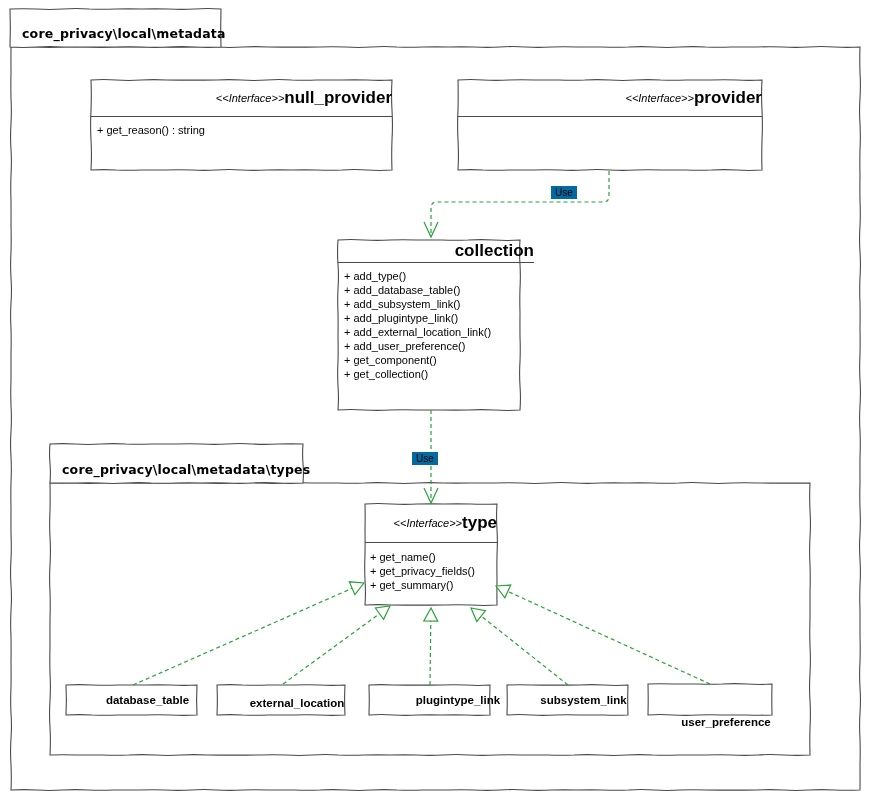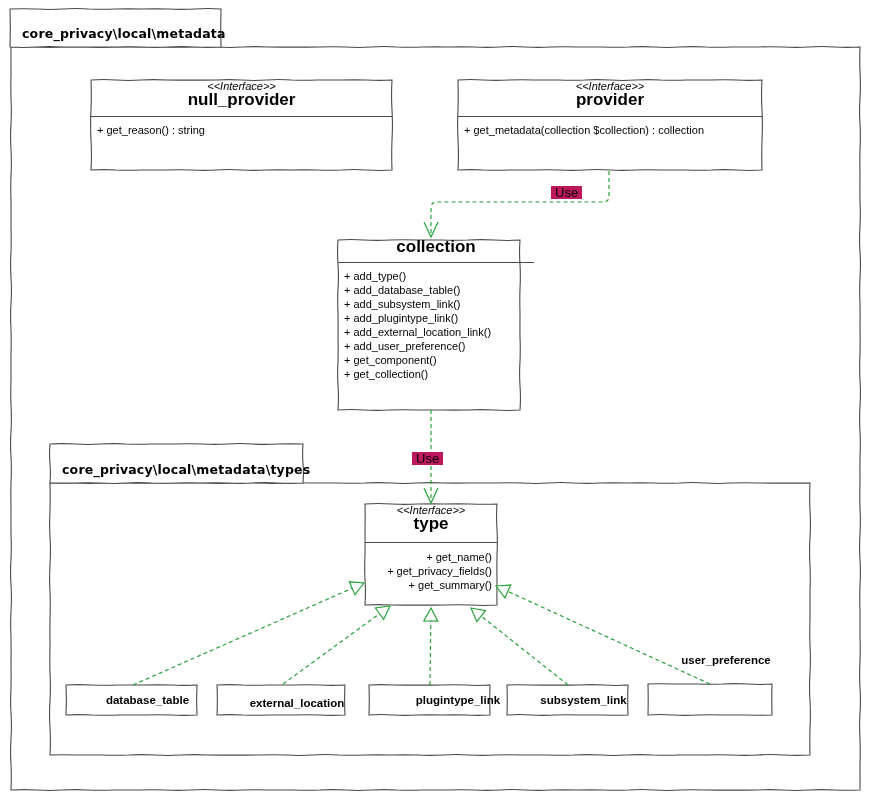--- a/index.html
+++ b/index.html
@@ -9,47 +9,47 @@
   .txt{position:absolute;z-index:1;}
 
   
   .tab{display:flex;align-items:center;padding-left:12px;
        font-family:"DejaVu Sans",sans-serif;font-weight:bold;font-size:12.5px;letter-spacing:.2px;}
   #outer-tab{left:10px;top:9px;width:211px;height:48px;}
   #inner-tab{left:50px;top:444px;width:253px;height:51px;}
 
   
   .cls{position:absolute;z-index:1;}
-  .hdr{border-bottom:1px solid #4a4a4a;display:flex;flex-direction:column;
-       justify-content:flex-start;align-items:center;}
+  .hdr{border-bottom:1px solid #4a4a4a;display:flex;flex-direction:row;
+       justify-content:flex-end;align-items:center;}
   .stereo{font-style:italic;font-size:11px;line-height:13px;}
   .cname{font-weight:bold;font-size:17px;line-height:14px;}
   .methods{padding:6px 6px 0 6px;font-size:11px;line-height:14px;white-space:nowrap;}
 
   #null-provider-box{left:91px;top:80px;width:301px;height:90px;}
   #provider-box{left:458px;top:80px;width:304px;height:90px;}
   #null-provider-box .hdr,#provider-box .hdr{height:36px;}
 
   #collection-box{left:338px;top:240px;width:196px;height:170px;}
   #collection-box .hdr{height:22px;}
 
   #type-box{left:365px;top:504px;width:132px;height:101px;}
   #type-box .hdr{height:38px;}
-  #type-box .methods{padding:7px 5px 0 5px;text-align:right;}
+  #type-box .methods{padding:7px 5px 0 5px;}
 
   .leaf{position:absolute;z-index:1;display:flex;align-items:center;justify-content:center;
         font-weight:bold;font-size:11.5px;margin-left:16px;}
   #database-table-box{left:66px;top:685px;width:131px;height:30px;}
   #external-location-box{left:217px;top:685px;width:128px;height:36px;}
   #plugintype-link-box{left:369px;top:685px;width:146px;height:30px;}
   #subsystem-link-box{left:507px;top:685px;width:121px;height:30px;}
-  #user-preference-box{left:648px;top:644px;width:124px;height:31px;}
+  #user-preference-box{left:648px;top:706px;width:124px;height:31px;}
 
-  .edge-label{position:absolute;z-index:2;background:#be185d;padding:0 4px;
-              font-size:13px;line-height:13px;}
+  .edge-label{position:absolute;z-index:2;background:#0369a1;padding:0 4px;
+              font-size:10px;line-height:13px;}
   #use-label-1{left:551px;top:186px;}
   #use-label-2{left:412px;top:452px;}
 </style>
 </head>
 <body>
 
 <div id="canvas">
 
   <svg id="wires" width="871" height="801">
       <path d="M11 47 Q23.9 46.5 36.7 47.0 Q49.6 47.8 62.5 47.0 Q75.3 46.1 88.2 47.0 Q101.0 47.7 113.9 47.0 Q126.8 46.7 139.6 47.0 Q152.5 46.9 165.4 47.0 Q178.2 47.6 191.1 47.0 Q204.0 46.2 216.8 47.0 Q229.7 47.9 242.5 47.0 Q255.4 46.3 268.3 47.0 Q281.1 47.3 294.0 47.0 Q306.9 47.2 319.7 47.0 Q332.6 46.4 345.5 47.0 Q358.3 47.9 371.2 47.0 Q384.0 46.1 396.9 47.0 Q409.8 47.6 422.6 47.0 Q435.5 46.8 448.4 47.0 Q461.2 46.7 474.1 47.0 Q487.0 47.7 499.8 47.0 Q512.7 46.1 525.5 47.0 Q538.4 47.8 551.3 47.0 Q564.1 46.5 577.0 47.0 Q589.9 47.1 602.7 47.0 Q615.6 47.4 628.5 47.0 Q641.3 46.2 654.2 47.0 Q667.0 47.9 679.9 47.0 Q692.8 46.2 705.6 47.0 Q718.5 47.4 731.4 47.0 Q744.2 47.0 757.1 47.0 Q770.0 46.5 782.8 47.0 Q795.7 47.8 808.5 47.0 Q821.4 46.1 834.3 47.0 Q847.1 47.7 860.0 47.0 Q859.5 59.8 860.0 72.6 Q860.8 85.4 860.0 98.2 Q859.1 111.1 860.0 123.9 Q860.7 136.7 860.0 149.5 Q859.7 162.3 860.0 175.1 Q859.8 187.9 860.0 200.7 Q860.6 213.5 860.0 226.3 Q859.1 239.2 860.0 252.0 Q860.9 264.8 860.0 277.6 Q859.4 290.4 860.0 303.2 Q860.2 316.0 860.0 328.8 Q860.3 341.6 860.0 354.4 Q859.3 367.3 860.0 380.1 Q860.9 392.9 860.0 405.7 Q859.2 418.5 860.0 431.3 Q860.6 444.1 860.0 456.9 Q859.9 469.7 860.0 482.6 Q859.6 495.4 860.0 508.2 Q860.7 521.0 860.0 533.8 Q859.1 546.6 860.0 559.4 Q860.8 572.2 860.0 585.0 Q859.5 597.8 860.0 610.7 Q860.0 623.5 860.0 636.3 Q860.4 649.1 860.0 661.9 Q859.2 674.7 860.0 687.5 Q860.9 700.3 860.0 713.1 Q859.2 725.9 860.0 738.8 Q860.4 751.6 860.0 764.4 Q860.1 777.2 860.0 790.0 Q847.1 790.6 834.3 790.0 Q821.4 789.2 808.5 790.0 Q795.7 790.9 782.8 790.0 Q770.0 789.3 757.1 790.0 Q744.2 790.3 731.4 790.0 Q718.5 790.2 705.6 790.0 Q692.8 789.4 679.9 790.0 Q667.0 790.9 654.2 790.0 Q641.3 789.1 628.5 790.0 Q615.6 790.6 602.7 790.0 Q589.9 789.8 577.0 790.0 Q564.1 789.7 551.3 790.0 Q538.4 790.7 525.5 790.0 Q512.7 789.1 499.8 790.0 Q487.0 790.8 474.1 790.0 Q461.2 789.5 448.4 790.0 Q435.5 790.1 422.6 790.0 Q409.8 790.4 396.9 790.0 Q384.0 789.2 371.2 790.0 Q358.3 790.9 345.5 790.0 Q332.6 789.2 319.7 790.0 Q306.9 790.5 294.0 790.0 Q281.1 790.0 268.3 790.0 Q255.4 789.5 242.5 790.0 Q229.7 790.8 216.8 790.0 Q204.0 789.1 191.1 790.0 Q178.2 790.7 165.4 790.0 Q152.5 789.6 139.6 790.0 Q126.8 789.9 113.9 790.0 Q101.0 790.6 88.2 790.0 Q75.3 789.2 62.5 790.0 Q49.6 790.9 36.7 790.0 Q23.9 789.3 11.0 790.0 Q11.6 777.2 11.0 764.4 Q10.1 751.6 11.0 738.8 Q11.9 725.9 11.0 713.1 Q10.3 700.3 11.0 687.5 Q11.2 674.7 11.0 661.9 Q11.2 649.1 11.0 636.3 Q10.3 623.5 11.0 610.7 Q11.9 597.8 11.0 585.0 Q10.1 572.2 11.0 559.4 Q11.6 546.6 11.0 533.8 Q10.9 521.0 11.0 508.2 Q10.7 495.4 11.0 482.6 Q11.7 469.7 11.0 456.9 Q10.1 444.1 11.0 431.3 Q11.8 418.5 11.0 405.7 Q10.5 392.9 11.0 380.1 Q11.0 367.3 11.0 354.4 Q11.4 341.6 11.0 328.8 Q10.2 316.0 11.0 303.2 Q11.9 290.4 11.0 277.6 Q10.2 264.8 11.0 252.0 Q11.4 239.2 11.0 226.3 Q11.1 213.5 11.0 200.7 Q10.5 187.9 11.0 175.1 Q11.8 162.3 11.0 149.5 Q10.1 136.7 11.0 123.9 Q11.7 111.1 11.0 98.2 Q10.7 85.4 11.0 72.6 Q10.9 59.8 11.0 47.0Z" fill="#ffffff" stroke="#4a4a4a" stroke-width="1.1"></path>
@@ -92,23 +92,20 @@
     <div class="methods">
       <div>+ get_reason() : string</div>
     </div>
   </div>
 
   <div class="cls" id="provider-box">
     <div class="hdr">
       <div class="stereo">&lt;&lt;Interface&gt;&gt;</div>
       <div class="cname">provider</div>
     </div>
-    <div class="methods">
-      <div>+ get_metadata(collection $collection) : collection</div>
-    </div>
   </div>
 
   <div class="cls" id="collection-box">
     <div class="hdr">
       <div class="cname">collection</div>
     </div>
     <div class="methods">
       <div>+ add_type()</div>
       <div>+ add_database_table()</div>
       <div>+ add_subsystem_link()</div>

